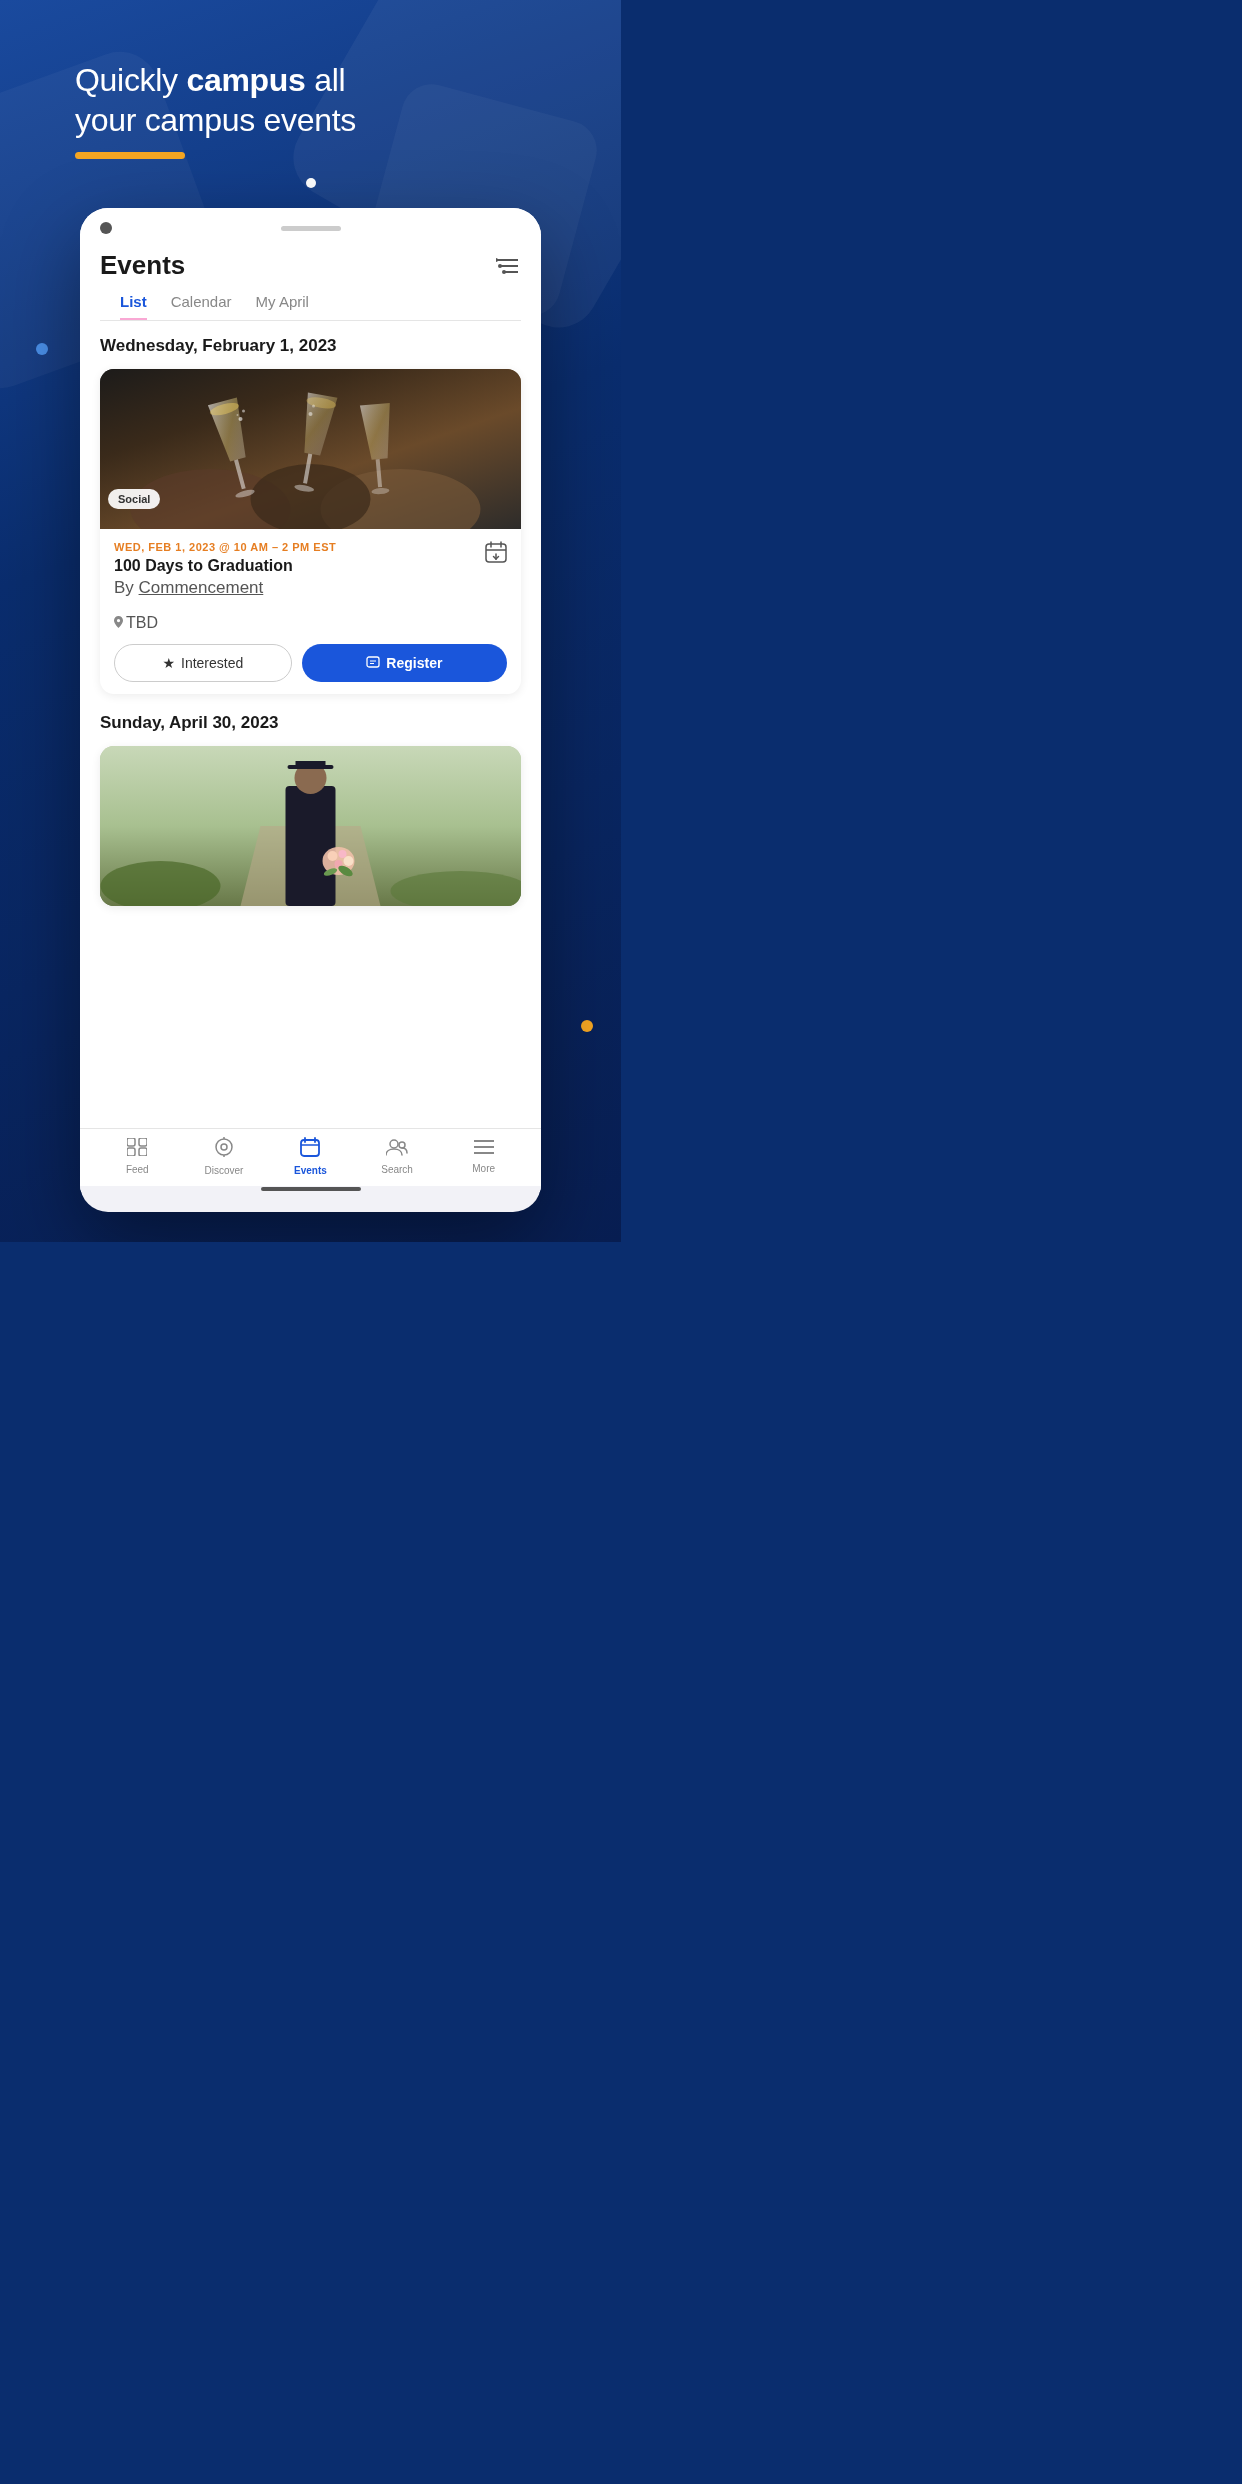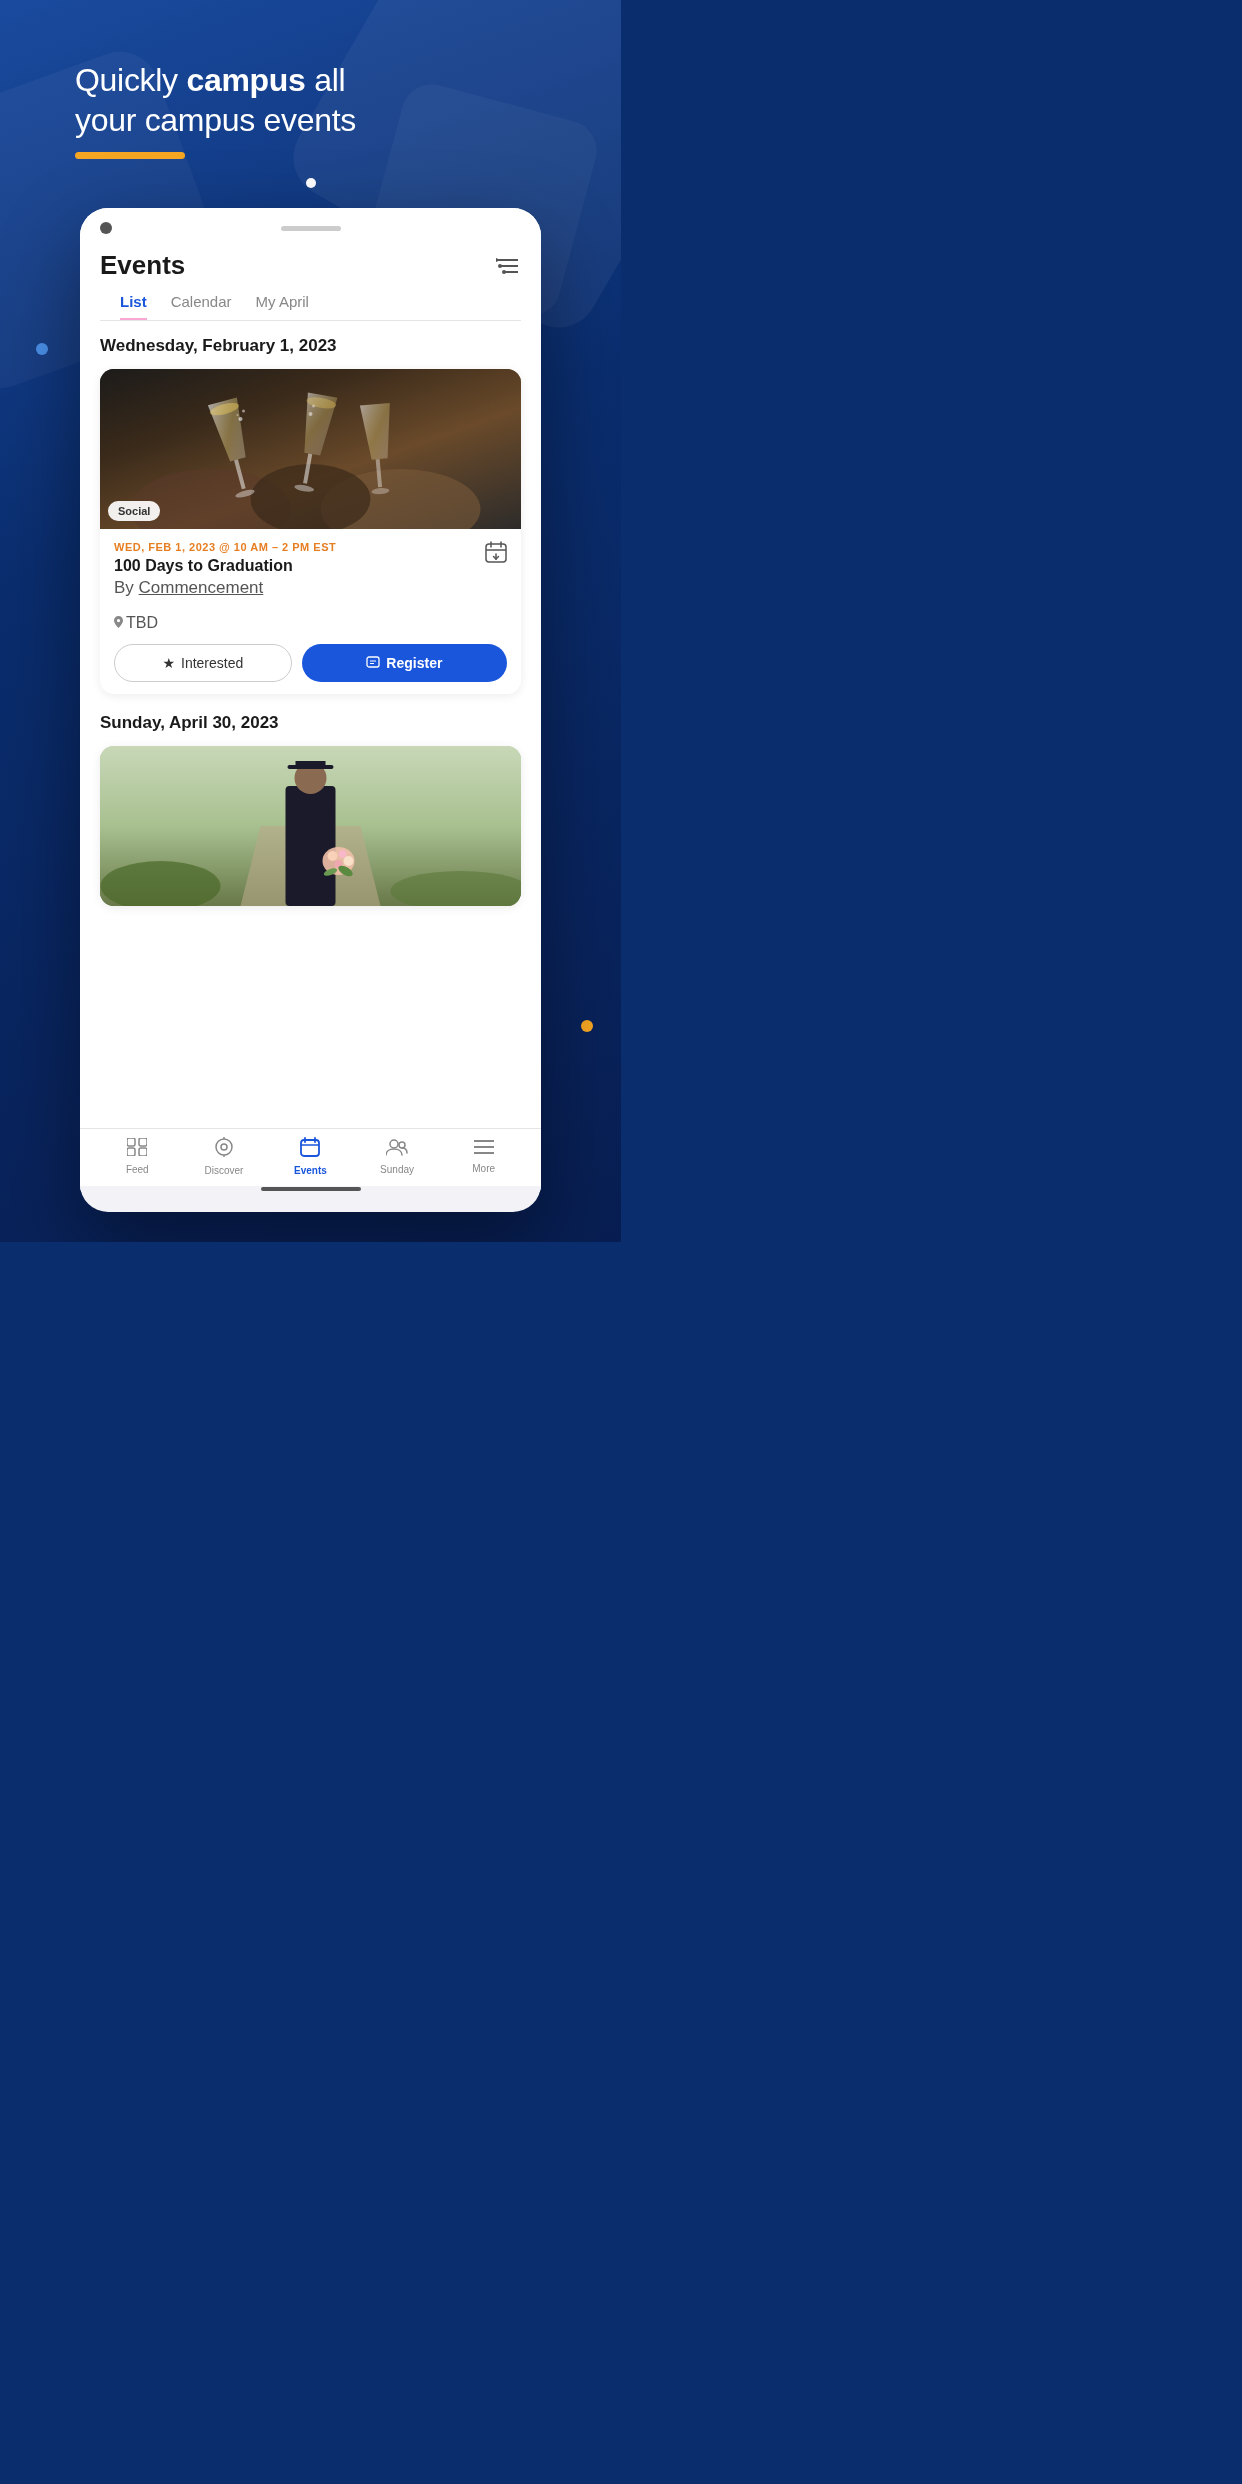--- a/index.html
+++ b/index.html
@@ -283,21 +283,21 @@
     
     .event-image-champagne {
       background: linear-gradient(135deg, #2a2a2a 0%, #4a3a2a 30%, #8a6a3a 60%, #3a3a3a 100%);
       display: flex;
       align-items: center;
       justify-content: center;
     }
 
     .event-badge {
       position: absolute;
-      bottom: 8px;
+      bottom: 20px;
       left: 8px;
       background: rgba(255,255,255,0.92);
       border-radius: 20px;
       padding: 4px 10px;
       font-size: 11px;
       font-weight: 600;
       color: #333;
     }
 
     .event-info {
@@ -678,21 +678,21 @@
       </div>
       <div class="nav-item">
         <div class="nav-icon">
           <svg width="22" height="18" viewBox="0 0 22 18" fill="none">
             <circle cx="8" cy="6" r="4" stroke="#888" stroke-width="1.5"></circle>
             <circle cx="16" cy="7" r="3" stroke="#888" stroke-width="1.5"></circle>
             <path d="M0 17c0-4 3.6-6 8-6s8 2 8 6" stroke="#888" stroke-width="1.5" stroke-linecap="round"></path>
             <path d="M16 10c2.5 0 5 1.5 5 5" stroke="#888" stroke-width="1.5" stroke-linecap="round"></path>
           </svg>
         </div>
-        <span class="nav-label">Sunday</span>
+        <span class="nav-label">Search</span>
       </div>
       <div class="nav-item">
         <div class="nav-icon">
           <svg width="20" height="16" viewBox="0 0 20 16" fill="none">
             <line x1="0" y1="2" x2="20" y2="2" stroke="#888" stroke-width="1.8" stroke-linecap="round"></line>
             <line x1="0" y1="8" x2="20" y2="8" stroke="#888" stroke-width="1.8" stroke-linecap="round"></line>
             <line x1="0" y1="14" x2="20" y2="14" stroke="#888" stroke-width="1.8" stroke-linecap="round"></line>
           </svg>
         </div>
         <span class="nav-label">More</span>

